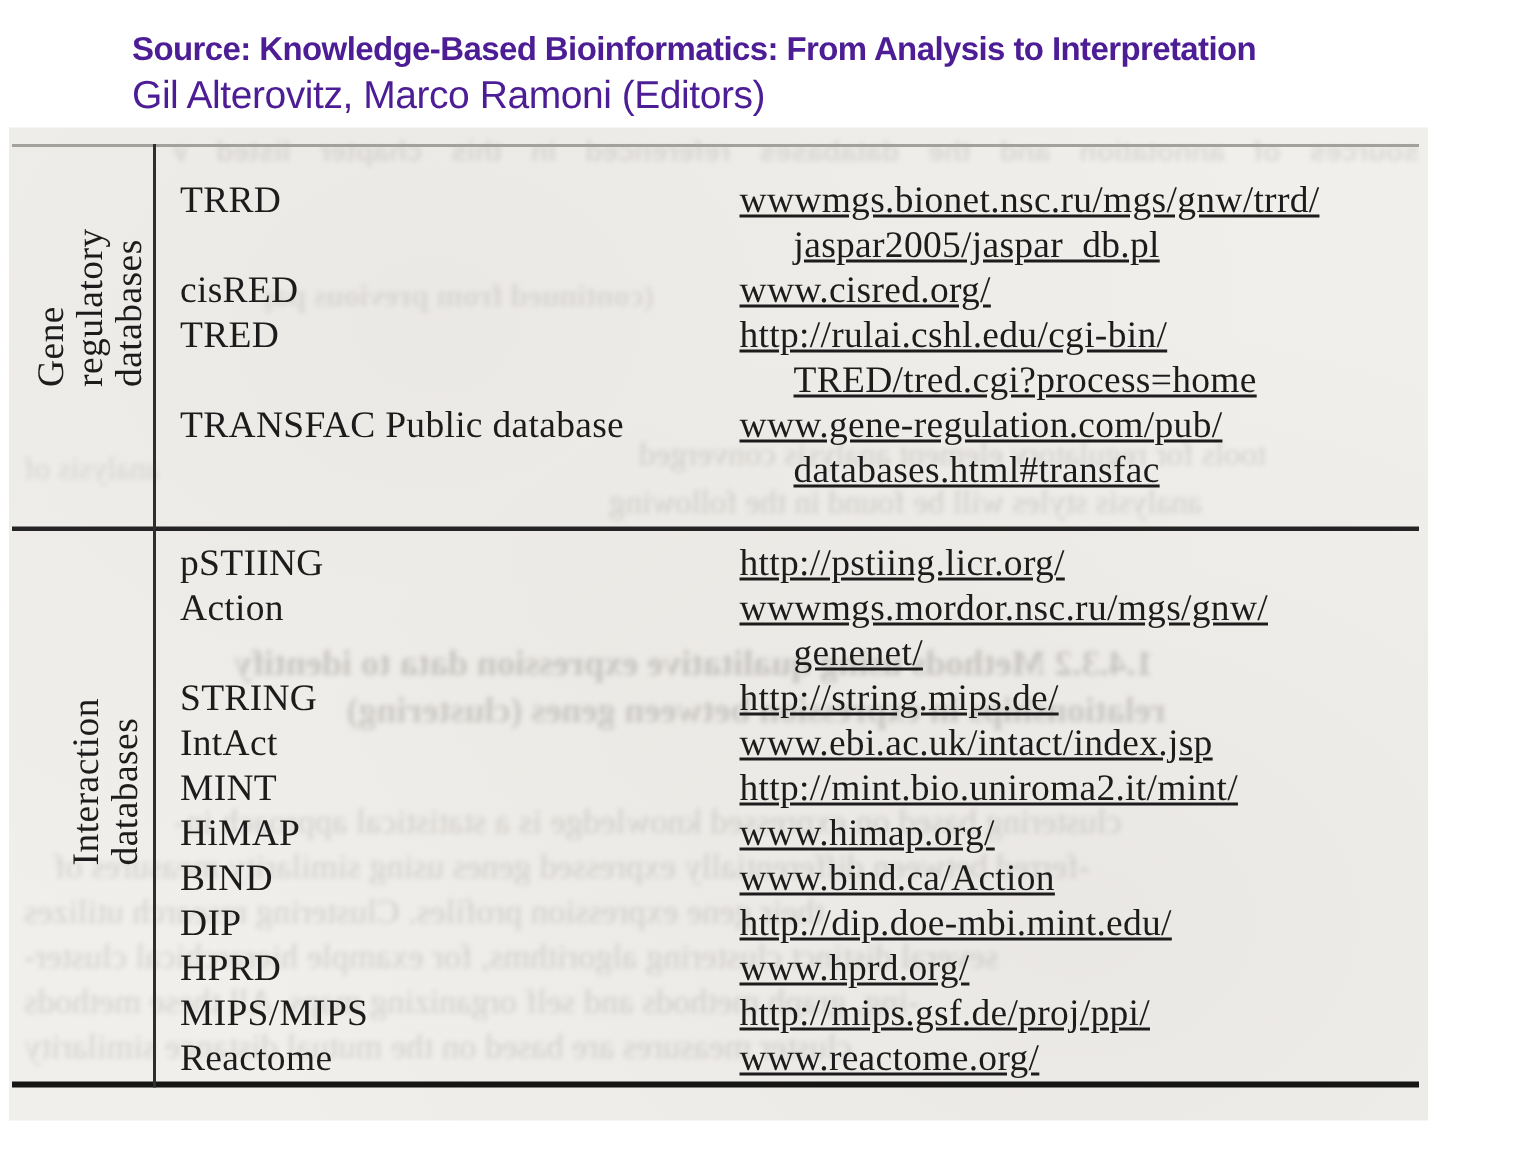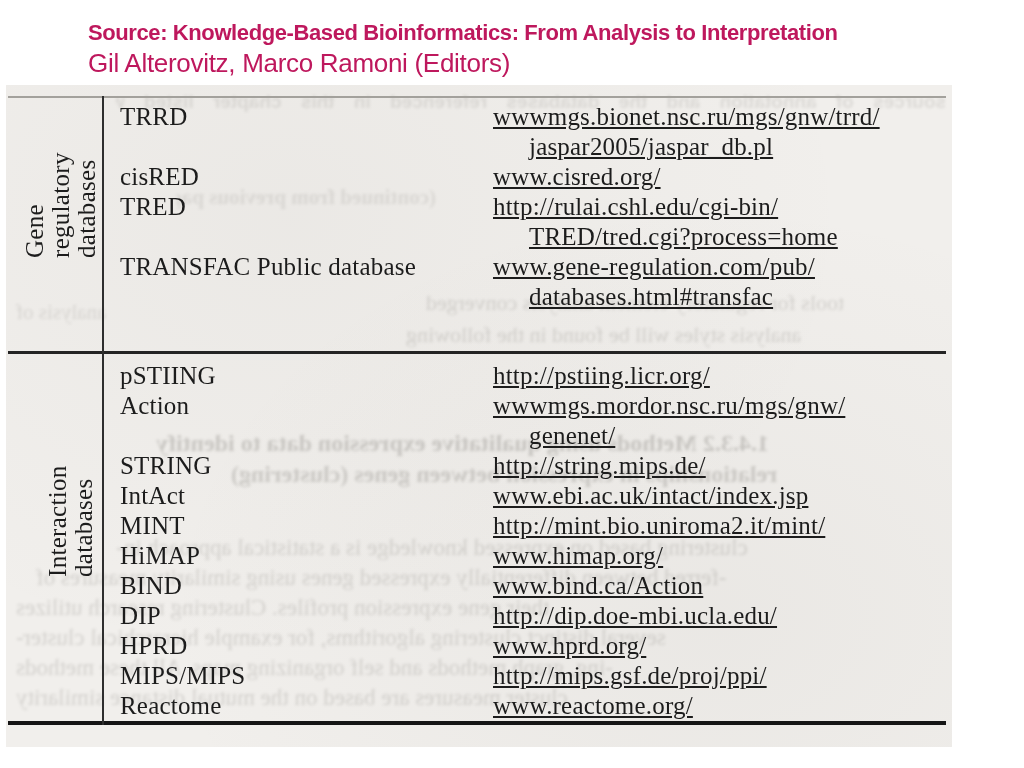--- a/index.html
+++ b/index.html
@@ -1,21 +1,21 @@
 <!DOCTYPE html>
 <html><head>
 <meta charset="utf-8">
 <style>
   html,body{margin:0;padding:0;}
   body{
     width:1024px;height:768px;overflow:hidden;background:#ffffff;
     font-family:"Liberation Sans",sans-serif;position:relative;
   }
   
-  .header{position:absolute;left:88px;top:18px;color:#be185d;}
+  .header{position:absolute;left:88px;top:18px;color:#4c1d95;}
   .src-line{font-size:22px;font-weight:bold;letter-spacing:-0.4px;line-height:30px;white-space:nowrap;}
   .ed-line{font-size:26px;font-weight:normal;letter-spacing:-0.3px;line-height:30px;white-space:nowrap;}
 
   
   .scan{
     position:absolute;left:6px;top:85px;width:946px;height:662px;
     background:
       radial-gradient(ellipse at 30% 20%, rgba(120,115,105,0.05), rgba(0,0,0,0) 60%),
       radial-gradient(ellipse at 75% 80%, rgba(120,115,105,0.06), rgba(0,0,0,0) 55%),
       #f1efec;
@@ -32,21 +32,21 @@
   .cat{
     position:absolute;transform:rotate(-90deg);
     font-family:"Liberation Serif",serif;font-size:25px;line-height:26px;
     color:#1c1c1c;white-space:pre-line;text-align:left;letter-spacing:0.3px;
   }
   .cat-1{left:-23px;top:56px;width:156px;height:78px;}
   .cat-2{left:-20px;top:381px;width:170px;height:52px;}
 
   
   .rows{position:absolute;left:97px;width:843px;}
-  .rows-1{top:17px;}
+  .rows-1{top:34px;}
   .rows-2{top:276px;}
   .row{display:flex;height:30px;line-height:30px;
        font-family:"Liberation Serif",serif;font-size:25px;color:#1c1c1c;letter-spacing:0.2px;}
   .cell{white-space:nowrap;}
   .cell.name{width:390px;padding-left:17px;box-sizing:border-box;}
   .cell.url{flex:1;text-decoration:underline;}
   .cell.url.indent{padding-left:36px;}
 
   
   .ghost-layer{position:absolute;inset:0;pointer-events:none;}
@@ -151,21 +151,21 @@
       <div class="row">
         <div class="cell name">HiMAP</div>
         <div class="cell url">www.himap.org/</div>
       </div>
       <div class="row">
         <div class="cell name">BIND</div>
         <div class="cell url">www.bind.ca/Action</div>
       </div>
       <div class="row">
         <div class="cell name">DIP</div>
-        <div class="cell url">http://dip.doe-mbi.ucla.edu/</div>
+        <div class="cell url">http://dip.doe-mbi.mint.edu/</div>
       </div>
       <div class="row">
         <div class="cell name">HPRD</div>
         <div class="cell url">www.hprd.org/</div>
       </div>
       <div class="row">
         <div class="cell name">MIPS/MIPS</div>
         <div class="cell url">http://mips.gsf.de/proj/ppi/</div>
       </div>
       <div class="row">

